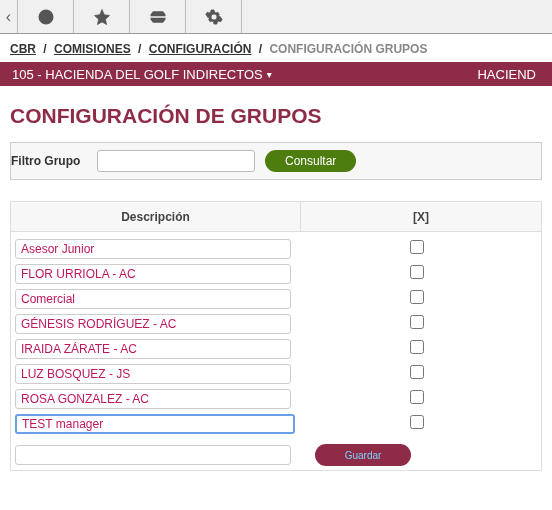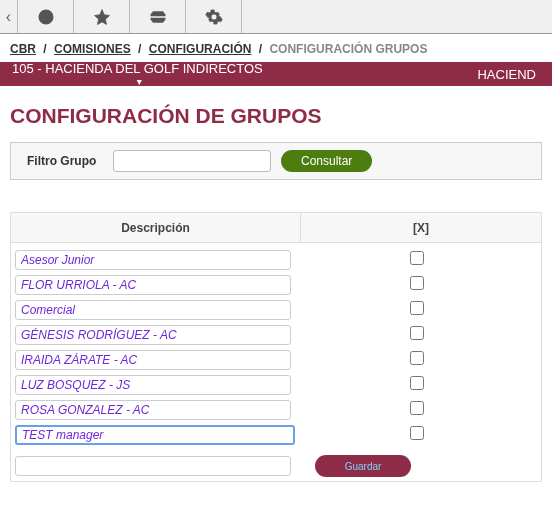--- a/index.html
+++ b/index.html
@@ -73,47 +73,46 @@
       align-items: center;
       position: relative;
       overflow: hidden;
     }
     .project-main {
       padding: 0 12px;
       font-size: 13px;
       display: flex;
       align-items: center;
       white-space: nowrap;
-      flex-direction: column;
     }
     .project-main .caret {
       margin-left: 4px;
       font-size: 10px;
     }
     .project-right {
       position: absolute;
       right: 16px;
       padding-right: 0;
       font-size: 13px;
       white-space: nowrap;
     }
     .page-title {
       color: #8e2b46;
       font-size: 21px;
       font-weight: bold;
       padding: 18px 10px 14px 10px;
     }
     .filter-box {
-      margin: 0 10px 32px 10px;
+      margin: 0 10px 21px 10px;
       border: 1px solid #ccc;
       background: #f7f7f7;
       height: 38px;
       display: flex;
       align-items: center;
-      padding: 0 16px;
+      padding: 0 0;
     }
     .filter-label {
       font-size: 12px;
       color: #333;
       font-weight: bold;
       width: 86px;
     }
     .filter-input {
       width: 158px;
       height: 22px;
@@ -178,22 +177,21 @@
       width: 282px;
       padding-right: 4px;
     }
     .desc-input {
       width: 276px;
       height: 20px;
       border: 1px solid #ccc;
       border-radius: 3px;
       padding: 0 5px;
       font-size: 12px;
-      color: #6d28d9;
-      font-style: italic;
+      color: #be185d;
     }
     .desc-input.focused {
       width: 280px;
       border: 2px solid #6aa0e8;
       outline: none;
     }
     .td-check {
       flex: 1;
       text-align: center;
     }

